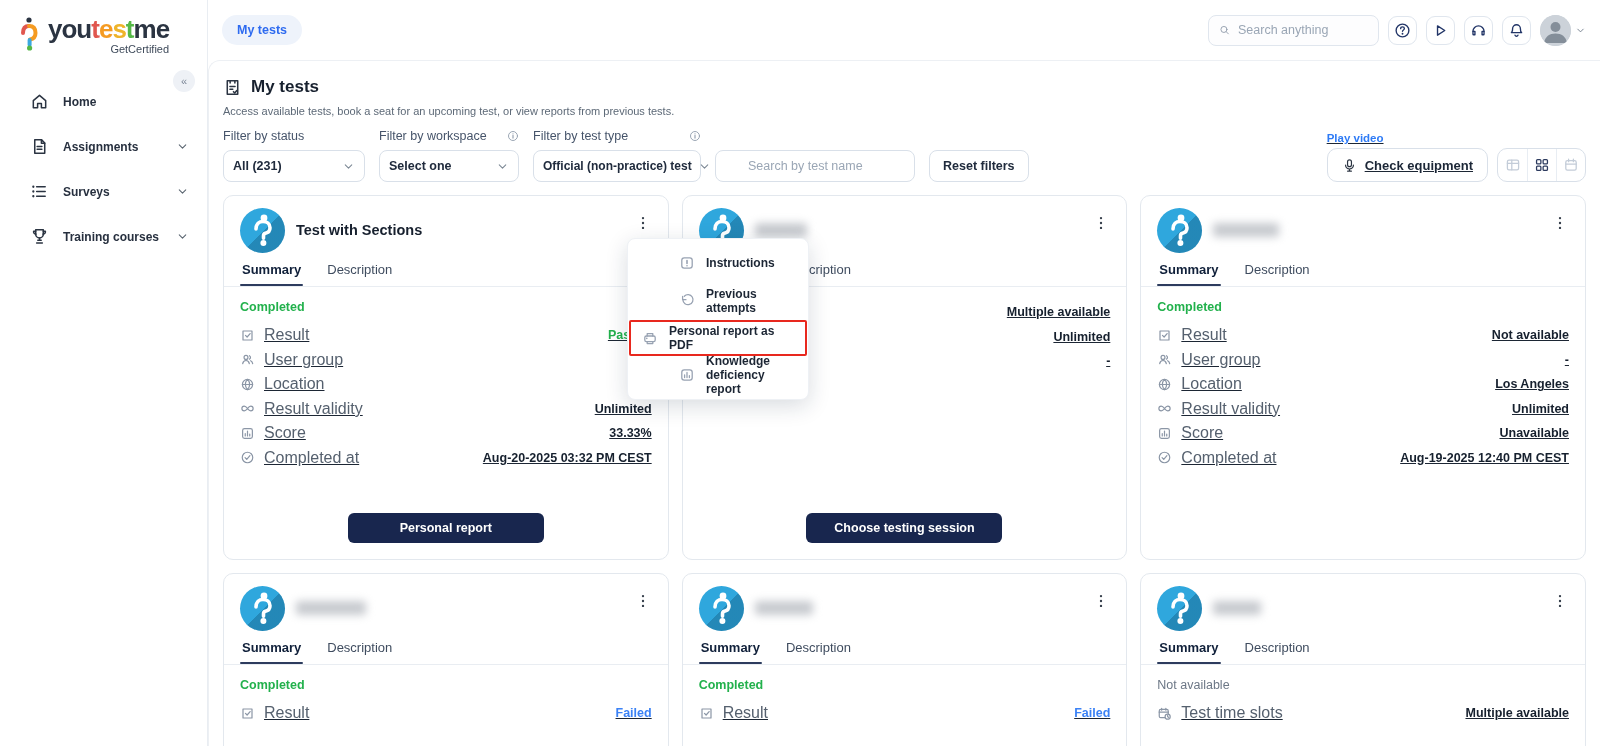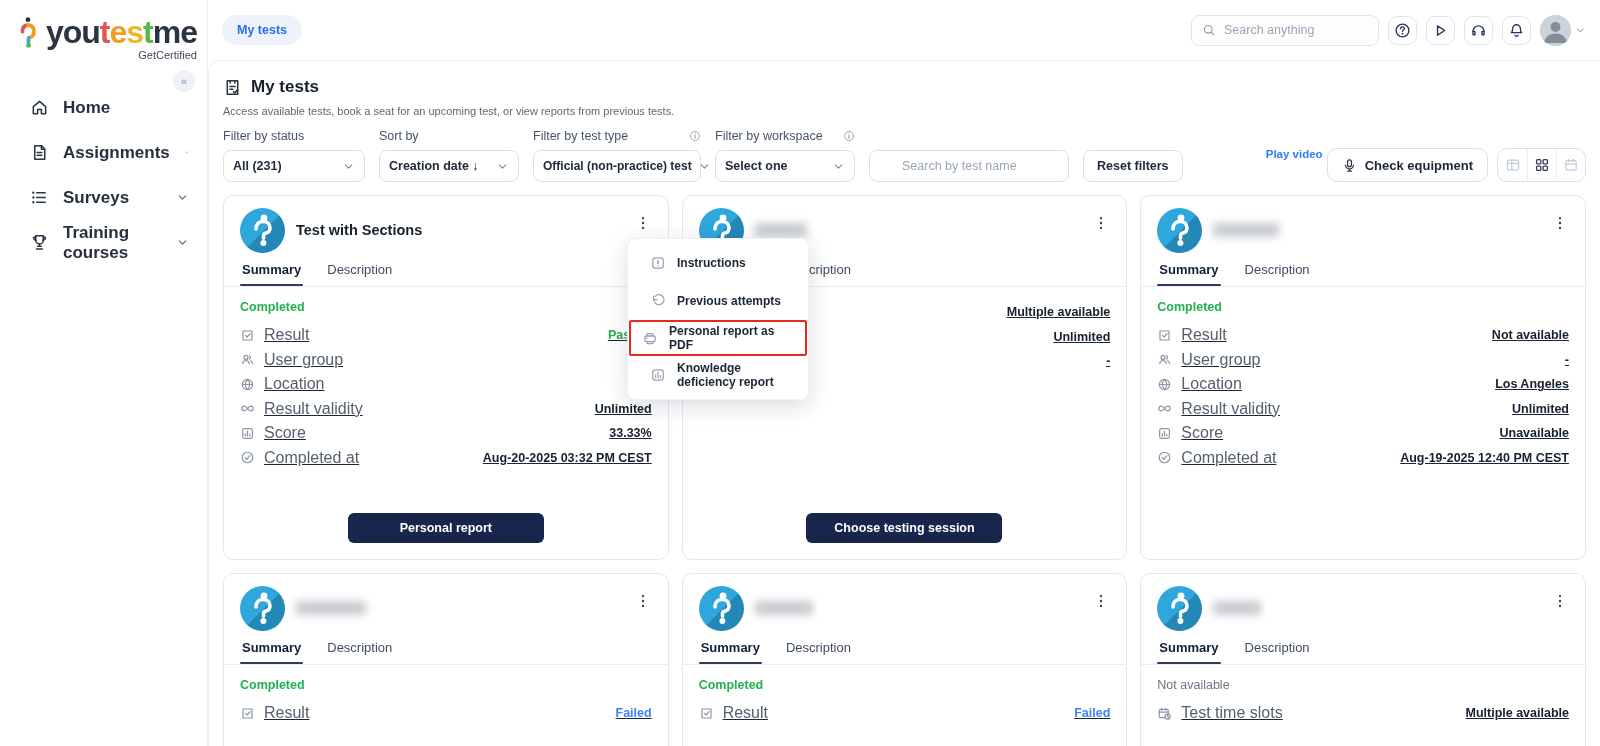--- a/index.html
+++ b/index.html
@@ -4,41 +4,41 @@
 <style>
   * { margin:0; padding:0; box-sizing:border-box; }
   html,body { width:1600px; height:746px; overflow:hidden; background:#fff;
     font-family:"Liberation Sans", sans-serif; color:#1c2634; }
 
   
   .sidebar { position:absolute; left:0; top:0; width:208px; height:746px; background:#fff;
     border-right:1px solid #e9edf2; z-index:10; }
   .logo { display:flex; align-items:flex-start; gap:6px; padding:16px 10px 6px 16px; }
   .logo-text { line-height:1; }
-  .logo-word { font-size:32px; font-weight:bold; letter-spacing:-1px; }
+  .logo-word { font-size:26px; font-weight:bold; letter-spacing:-1px; }
   .logo-sub { display:block; text-align:right; font-size:11px; color:#3e4a5a; margin-top:2px; }
   .lw-dark { color:#2b3442; } .lw-red { color:#e0574f; } .lw-org { color:#f59b22; }
   .lw-amb { color:#eeb42a; } .lw-grn { color:#55b847; }
   .collapse-btn { position:absolute; right:12px; top:70px; width:22px; height:22px; border-radius:50%;
     background:#eef1f6; color:#7c8797; font-size:11px; display:flex; align-items:center; justify-content:center;
     cursor:pointer; border:none; }
   .nav { margin-top:18px; }
   .nav-item { display:flex; align-items:center; gap:14px; height:45px; padding:0 18px 0 30px; cursor:pointer; }
-  .nav-item .nav-label { font-size:17px; font-weight:bold; color:#27303f; flex:1; }
+  .nav-item .nav-label { font-size:12px; font-weight:bold; color:#27303f; flex:1; }
   .nav-icon { width:19px; height:19px; color:#2b3442; flex:0 0 auto; }
   .nav-chev { width:13px; height:13px; color:#59646f; }
   .nav-icon svg, .nav-chev svg, [data-icon] svg { display:block; width:100%; height:100%; }
 
   
   .main { position:absolute; left:208px; top:0; width:1392px; height:746px; }
   .topbar { height:60px; display:flex; align-items:center; padding:0 14px; }
   .chip { background:#eef3fb; color:#2e6bf0; font-size:12.5px; font-weight:bold; border-radius:16px;
     padding:8px 15px; cursor:pointer; }
   .topbar-right { margin-left:auto; display:flex; align-items:center; gap:9px; }
-  .searchbox { width:188px; height:31px; border:1px solid #e0e6ee; border-radius:8px; display:flex;
+  .searchbox { width:171px; height:31px; border:1px solid #e0e6ee; border-radius:8px; display:flex;
     align-items:center; gap:8px; padding:0 10px; background:#fdfdfe; }
   .searchbox .sicon { width:14px; height:14px; color:#8d99a9; }
   .searchbox input { border:none; outline:none; font-size:12.5px; width:130px; color:#33404f;
     font-family:"Liberation Sans", sans-serif; background:transparent; }
   .searchbox input::placeholder { color:#9aa6b5; }
   .iconbtn { width:29px; height:29px; border:1px solid #e0e6ee; border-radius:9px; background:#fff;
     display:flex; align-items:center; justify-content:center; color:#223567; cursor:pointer; }
   .iconbtn > span { width:17px; height:17px; }
   .avatar-wrap { display:flex; align-items:center; gap:4px; cursor:pointer; }
   .user-avatar { width:31px; height:31px; border-radius:50%; overflow:hidden; background:#ccd2d9; }
@@ -61,21 +61,21 @@
   .info-ic { width:12px; height:12px; color:#97a2b1; }
   .dropdown { height:32px; border:1px solid #d9e0e9; border-radius:8px; background:#fff; display:flex;
     align-items:center; padding:0 9px; gap:6px; cursor:pointer; }
   .dd-value { font-size:12.5px; font-weight:bold; color:#202b3d; white-space:nowrap; flex:1; }
   .dd-chev { width:13px; height:13px; color:#7b8794; flex:0 0 auto; }
   .finput { height:32px; border:1px solid #d9e0e9; border-radius:8px; padding:0 10px; font-size:12.5px;
     color:#33404f; outline:none; font-family:"Liberation Sans", sans-serif; }
   .finput::placeholder { color:#9aa6b5; }
   .reset-btn { height:32px; border:1px solid #d9e0e9; border-radius:8px; background:#fff; padding:0 13px;
     font-size:12.5px; font-weight:bold; color:#202b3d; cursor:pointer; font-family:"Liberation Sans", sans-serif; }
-  .right-cluster { margin-left:auto; display:flex; gap:4px; align-items:flex-start; }
+  .right-cluster { margin-left:auto; display:flex; flex-direction:column; gap:4px; align-items:flex-start;text-decoration:underline; }
   .play-video { font-size:11.5px; font-weight:bold; color:#2e7bf6; cursor:pointer; }
   .rc-row { display:flex; gap:9px; }
   .equip-btn { height:34px; border:1px solid #d9e0e9; border-radius:10px; background:#fff; display:flex;
     align-items:center; gap:8px; padding:0 14px; font-size:13px; font-weight:bold; color:#1b2636; cursor:pointer;
     font-family:"Liberation Sans", sans-serif; }
   .equip-btn .mic { width:15px; height:15px; color:#2b3442; }
   .view-toggle { height:34px; border:1px solid #d9e0e9; border-radius:10px; display:flex; align-items:center; }
   .vt-seg { width:29px; height:100%; display:flex; align-items:center; justify-content:center; cursor:pointer; }
   .vt-seg + .vt-seg { border-left:1px solid #e8edf3; }
   .vt-seg span { width:16px; height:16px; color:#c3ccd8; }
@@ -109,21 +109,21 @@
   .row-label { font-size:16px; color:#55606e; }
   .row-value { margin-left:auto; font-size:12.5px; font-weight:bold; color:#16202e; text-align:right; }
   .row-value.green { color:#22b14c; } .row-value.red { color:#3b82f6; }
   .cta { position:absolute; bottom:16px; left:50%; transform:translateX(-50%); width:196px; height:30px;
     background:#18264e; color:#fff; border:none; border-radius:6px; font-size:12.5px; font-weight:bold;
     cursor:pointer; font-family:"Liberation Sans", sans-serif; }
 
   
   .ctx-menu { position:absolute; left:627px; top:238px; width:182px; background:#fff; border-radius:8px;
     box-shadow:0 6px 22px rgba(20,35,60,.16); border:1px solid #eef1f5; padding:5px 0; z-index:60; }
-  .ctx-item { display:flex; align-items:center; gap:11px; height:38px; padding:0 22px; cursor:pointer; }
+  .ctx-item { display:flex; align-items:center; gap:11px; height:38px; padding:0 22px; cursor:pointer;margin-left:29px; }
   .ctx-item .ci-icon { width:16px; height:16px; color:#98a2b2; flex:0 0 auto; }
   .ctx-item .ci-label { font-size:12px; font-weight:bold; color:#1c2634; }
   .ctx-item.highlighted { border:2px solid #e8281e; border-radius:2px; margin:0 1px; height:36px; padding:0 11px; }
 </style>
 </head>
 <body>
 
 <div class="sidebar">
   <div class="logo">
     <span style="width:26px;height:36px">
@@ -285,62 +285,49 @@
           <span class="dd-value">All (231)</span>
           <span class="dd-chev" data-icon="chevron-down-icon">
               <svg viewBox="0 0 20 20" fill="none" stroke="currentColor" stroke-width="1.6" stroke-linecap="round" stroke-linejoin="round">
                 <path d="M5 7.5 10 12.5 15 7.5"></path>
               </svg>
             </span>
         </div>
       </div>
       <div class="fgroup" style="width:140px">
         <div class="flabel-row">
-            <span class="flabel">Sort by</span>
-          </div>
+          <span class="flabel">Filter by workspace</span>
+          <span class="info-ic" data-icon="info-icon">
+              <svg viewBox="0 0 20 20" fill="none" stroke="currentColor" stroke-width="1.6" stroke-linecap="round" stroke-linejoin="round">
+                <circle cx="10" cy="10" r="7.5"></circle>
+                <path d="M10 9v4.5 M10 6.3h.01" stroke-width="2"></path>
+              </svg>
+            </span>
+        </div>
         <div class="dropdown">
-          <span class="dd-value">Creation date ↓</span>
+          <span class="dd-value">Select one</span>
           <span class="dd-chev" data-icon="chevron-down-icon">
               <svg viewBox="0 0 20 20" fill="none" stroke="currentColor" stroke-width="1.6" stroke-linecap="round" stroke-linejoin="round">
                 <path d="M5 7.5 10 12.5 15 7.5"></path>
               </svg>
             </span>
         </div>
       </div>
       <div class="fgroup" style="width:168px">
         <div class="flabel-row">
           <span class="flabel">Filter by test type</span>
           <span class="info-ic" data-icon="info-icon">
               <svg viewBox="0 0 20 20" fill="none" stroke="currentColor" stroke-width="1.6" stroke-linecap="round" stroke-linejoin="round">
                 <circle cx="10" cy="10" r="7.5"></circle>
                 <path d="M10 9v4.5 M10 6.3h.01" stroke-width="2"></path>
               </svg>
             </span>
         </div>
         <div class="dropdown">
           <span class="dd-value" style="font-size:12px">Official (non-practice) test</span>
-          <span class="dd-chev" data-icon="chevron-down-icon">
-              <svg viewBox="0 0 20 20" fill="none" stroke="currentColor" stroke-width="1.6" stroke-linecap="round" stroke-linejoin="round">
-                <path d="M5 7.5 10 12.5 15 7.5"></path>
-              </svg>
-            </span>
-        </div>
-      </div>
-      <div class="fgroup" style="width:140px">
-        <div class="flabel-row">
-          <span class="flabel">Filter by workspace</span>
-          <span class="info-ic" data-icon="info-icon">
-              <svg viewBox="0 0 20 20" fill="none" stroke="currentColor" stroke-width="1.6" stroke-linecap="round" stroke-linejoin="round">
-                <circle cx="10" cy="10" r="7.5"></circle>
-                <path d="M10 9v4.5 M10 6.3h.01" stroke-width="2"></path>
-              </svg>
-            </span>
-        </div>
-        <div class="dropdown">
-          <span class="dd-value">Select one</span>
           <span class="dd-chev" data-icon="chevron-down-icon">
               <svg viewBox="0 0 20 20" fill="none" stroke="currentColor" stroke-width="1.6" stroke-linecap="round" stroke-linejoin="round">
                 <path d="M5 7.5 10 12.5 15 7.5"></path>
               </svg>
             </span>
         </div>
       </div>
       <input class="finput" style="width: 200px; padding-left: 32px;" placeholder="Search by test name">
       <button class="reset-btn">Reset filters</button>
 

